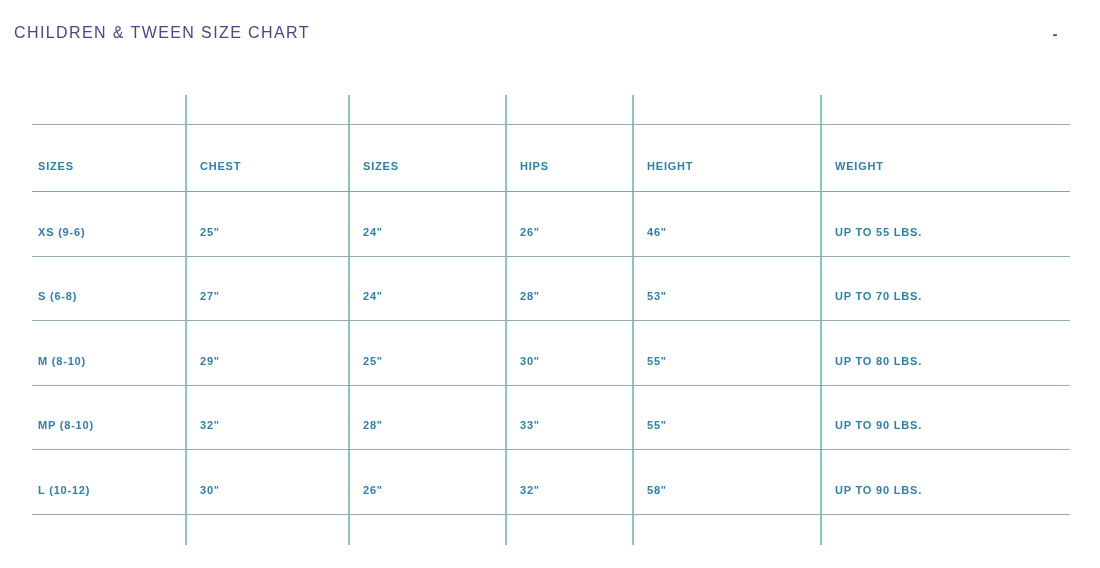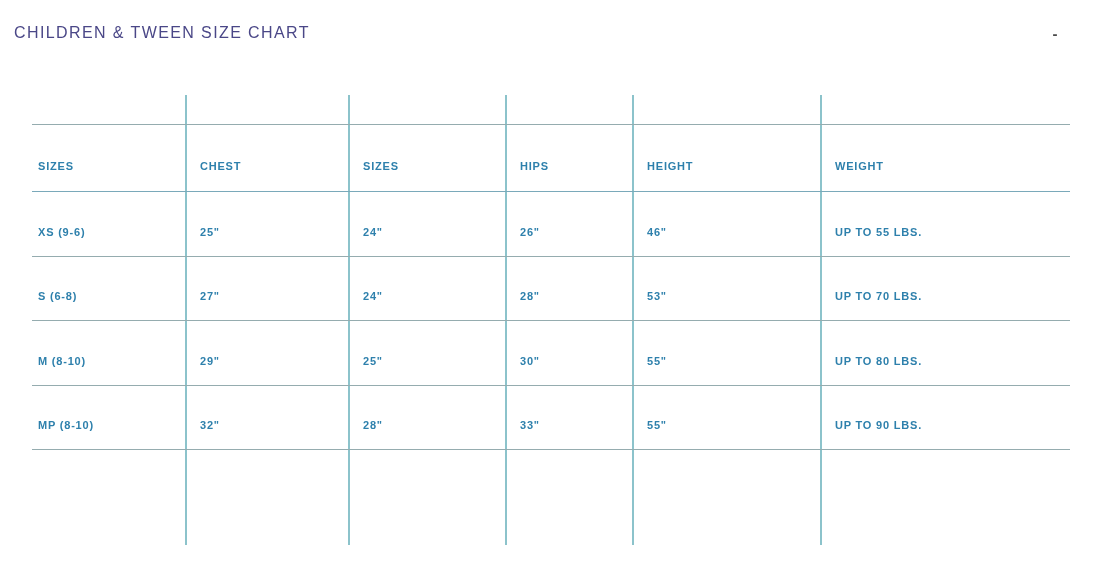--- a/index.html
+++ b/index.html
@@ -139,16 +139,24 @@
           <td>UP TO 80 LBS.</td>
         </tr>
         <tr>
           <td class="col-first">MP (8-10)</td>
           <td>32"</td>
           <td>28"</td>
           <td>33"</td>
           <td>55"</td>
           <td>UP TO 90 LBS.</td>
         </tr>
+        <tr>
+          <td class="col-first">L (10-12)</td>
+          <td>30"</td>
+          <td>26"</td>
+          <td>32"</td>
+          <td>58"</td>
+          <td>UP TO 90 LBS.</td>
+        </tr>
       </tbody>
   </table>
 
 </div>
 
 </body></html>

